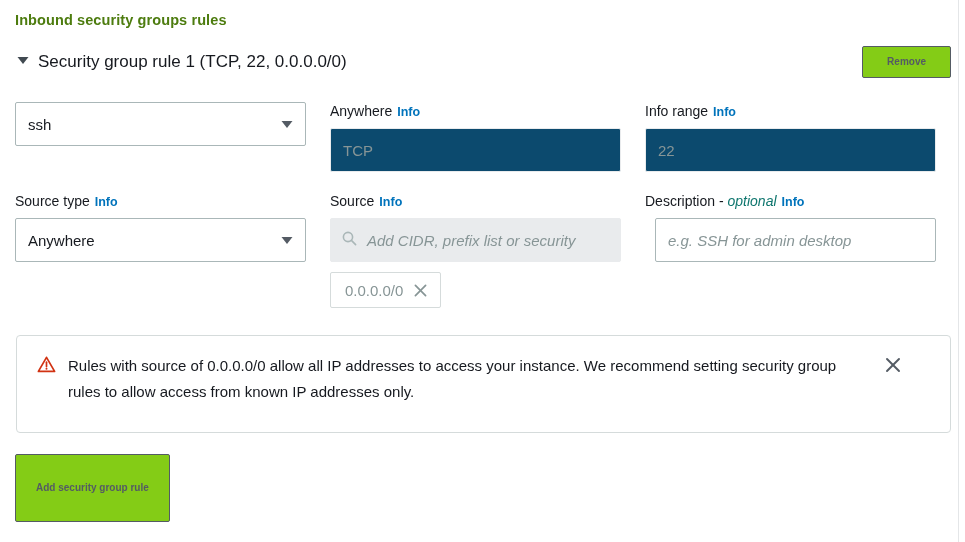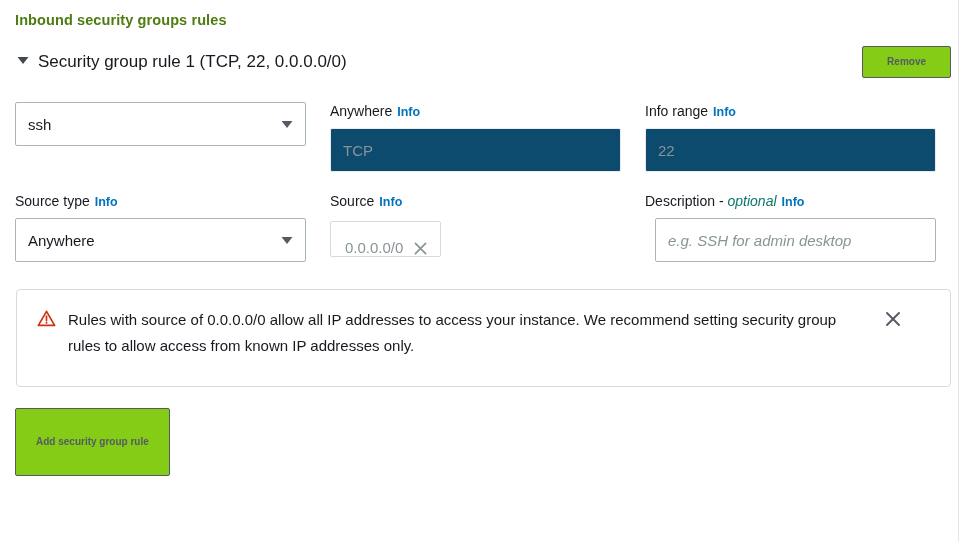--- a/index.html
+++ b/index.html
@@ -156,21 +156,21 @@
     padding: 0 12px;
     font-style: italic;
     margin-left: 10px;
   }
 
   
   .token-row { margin-top: 10px; }
   .token {
     box-sizing: border-box;
     display: inline-flex;
-    align-items: flex-end;
+    align-items: center;
     gap: 10px;
     height: 36px;
     padding: 0 12px 0 14px;
     border: 1px solid #d5dbdb;
     border-radius: 2px;
     background: #ffffff;
     font-size: 15px;
     color: #879596;
   }
   .token-dismiss {
@@ -293,20 +293,29 @@
           </svg>
         </span>
       </div>
     </div>
 
     <div class="spacer-col"></div>
 
     <div class="col">
       <div class="field-label">
         <span>Source</span><a class="info-link">Info</a>
+      </div>
+      <div class="control input-search-disabled">
+        <span>
+          <svg width="17" height="17" viewBox="0 0 17 17" aria-hidden="true">
+            <circle cx="7" cy="7" r="4.6" fill="none" stroke="#aab7b8" stroke-width="1.6"></circle>
+            <line x1="10.4" y1="10.4" x2="14.6" y2="14.6" stroke="#aab7b8" stroke-width="1.6" stroke-linecap="round"></line>
+          </svg>
+        </span>
+        <span class="ph">Add CIDR, prefix list or security</span>
       </div>
       <div class="token-row">
         <span class="token">
           <span>0.0.0.0/0</span>
           <span class="token-dismiss">
             <svg width="15" height="15" viewBox="0 0 15 15" aria-hidden="true">
               <line x1="2.4" y1="2.4" x2="12.6" y2="12.6" stroke="#879596" stroke-width="1.7" stroke-linecap="round"></line>
               <line x1="12.6" y1="2.4" x2="2.4" y2="12.6" stroke="#879596" stroke-width="1.7" stroke-linecap="round"></line>
             </svg>
           </span>

